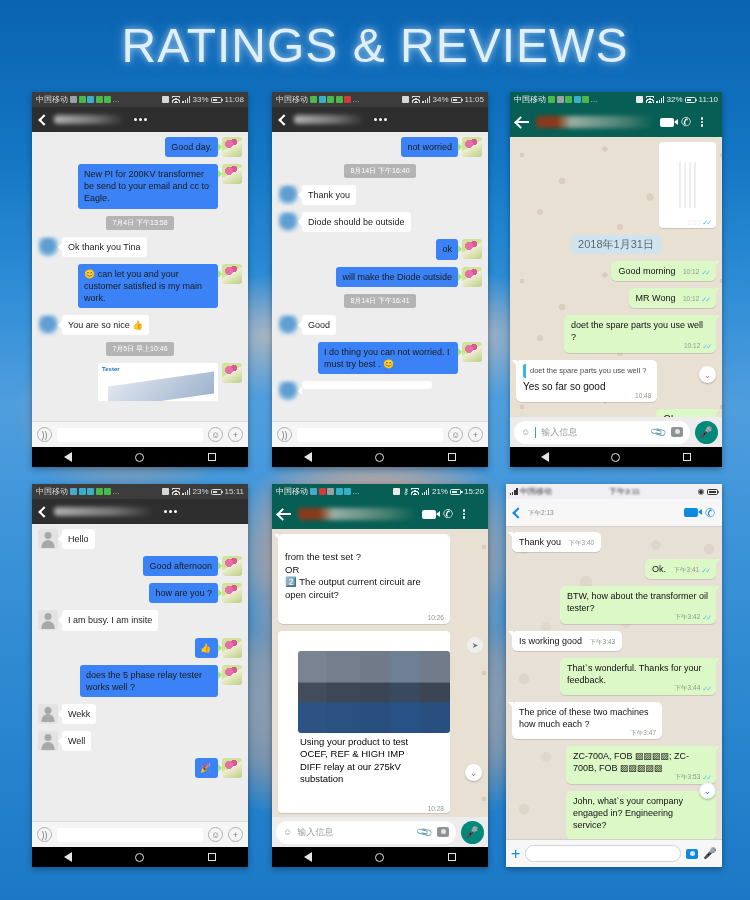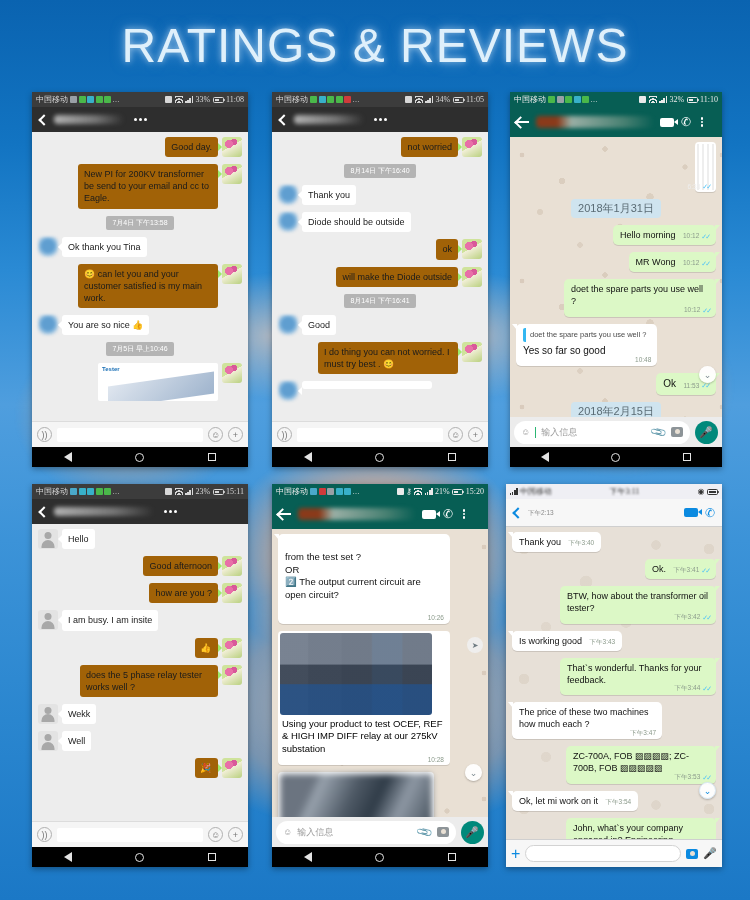--- a/index.html
+++ b/index.html
@@ -52,21 +52,20 @@
   .phone.p3 { left:510px; top:92px;  width:212px; height:375px; }
   .phone.p4 { left:32px;  top:484px; width:216px; height:383px; }
   .phone.p5 { left:272px; top:484px; width:216px; height:383px; }
   .phone.p6 { left:506px; top:484px; width:216px; height:383px; }
 
   
   .statusbar {
     height:15px; display:flex; align-items:center;
     font-size:8px; color:#d8d8d8; padding:0 4px; gap:2px;
     background:#3c3c3c;
-    font-family:Liberation Serif, serif;
   }
   .statusbar.wa { background:#075e54; color:#eaeaea; }
   .statusbar.ios { background:#efeff4; color:#333; }
   .sb-carrier { font-size:8px; white-space:nowrap; }
   .sb-icons { display:flex; gap:1.5px; align-items:center; }
   .sb-ic {
     width:7px; height:7px; border-radius:1px; display:inline-block;
   }
   .sb-spacer { flex:1; }
   .sb-right { display:flex; align-items:center; gap:2.5px; font-size:8px; }
@@ -181,21 +180,21 @@
   .avatar.blurblue {
     border-radius:3px;
     background:radial-gradient(circle at 50% 45%, #5f9ed0 0 40%, #86b7dd 55%, rgba(160,195,225,.2) 78%, transparent 85%);
     filter:blur(1.6px);
   }
 
   .bub {
     max-width:150px; padding:4px 6px; font-size:9px; line-height:1.35;
     position:relative; word-wrap:break-word;
   }
-  .bub.green { background:#a16207; color:#1b1b1b; border-radius:3px; }
+  .bub.green { background:#3b82f6; color:#1b1b1b; border-radius:3px; }
   .bub.white { background:#fff; color:#1b1b1b; border-radius:3px; }
   .bub.green::after{
     content:"";position:absolute;right:-4px;top:6px;
     border-top:4px solid transparent;border-bottom:4px solid transparent;border-left:4px solid #9eea6a;
   }
   .bub.white::after{
     content:"";position:absolute;left:-4px;top:6px;
     border-top:4px solid transparent;border-bottom:4px solid transparent;border-right:4px solid #fff;
   }
   
@@ -218,21 +217,21 @@
   .quote {
     background:rgba(255,255,255,.55); border-left:3px solid #34b7f1;
     padding:2px 4px; margin-bottom:2px; border-radius:2px;
     font-size:7.5px; color:#4a4a4a;
   }
   .quote .qtitle { color:#2e9e6b; font-size:7px; display:block; filter:blur(.6px); }
 
   .emoji { font-size:9px; }
 
   
-  .imgbub { background:#fff; border-radius:4px; padding:2px; max-width:160px; box-shadow:0 1px 0 rgba(0,0,0,.12); position:relative; }
+  .imgbub { background:#fff; border-radius:4px; padding:20px; max-width:160px; box-shadow:0 1px 0 rgba(0,0,0,.12); position:relative; }
   .prodimg {
     height:46px; display:flex; gap:3px;
   }
   .prod-card { flex:1; background:#fafafa; border:1px solid #eee; position:relative; }
   .prod-a { background:
       radial-gradient(ellipse 5px 16px at 30% 40%, #c0392b 0 100%, transparent),
       linear-gradient(180deg,#fff 0 60%, #b9bcc0 61% 100%); }
   .prod-b { background:
       linear-gradient(180deg,#fff 0 42%, #c0392b 43% 100%); }
   .prod-c { background:linear-gradient(180deg,#2a6fb5 0 70%, #cfd3d8 71%); }
@@ -536,21 +535,21 @@
         </div>
         <span class="meta abs" style="color:#eee">
           <span>6:33</span>
           <span class="ticks">✓✓</span>
         </span>
       </div>
     </div>
     <div class="datepill wa">2018年1月31日</div>
     <div class="row out">
       <div class="bub wgreen" style="padding-bottom:4px">
-        <span>Hello morning</span>
+        <span>Good morning</span>
         <span class="meta">
           <span>10:12</span>
           <span class="ticks">✓✓</span>
         </span>
       </div>
     </div>
     <div class="row out">
       <div class="bub wgreen" style="padding-bottom:4px">
         <span>MR Wong</span>
         <span class="meta">
@@ -884,28 +883,20 @@
     </div>
     <div class="row out">
       <div class="bub wgreen" style="max-width:150px">
         <span>ZC-700A, FOB ▨▨▨▨; ZC-700B, FOB ▨▨▨▨▨</span>
         <span class="meta abs">
           <span>下午3:53</span>
           <span class="ticks">✓✓</span>
         </span>
       </div>
     </div>
-    <div class="row in">
-      <div class="bub wwhite" style="padding-bottom:4px">
-        <span>Ok, let mi work on it</span>
-        <span class="meta">
-              <span>下午3:54</span>
-            </span>
-      </div>
-    </div>
     <div class="row out">
       <div class="bub wgreen" style="max-width:150px">
         <span>John, what`s your company engaged in? Engineering service?</span>
         
       </div>
     </div>
 
     <div class="scrolldown" style="bottom:40px;color:#0b8ae0;border:1px solid #d6e6f2">⌄</div>
   </div>
 

